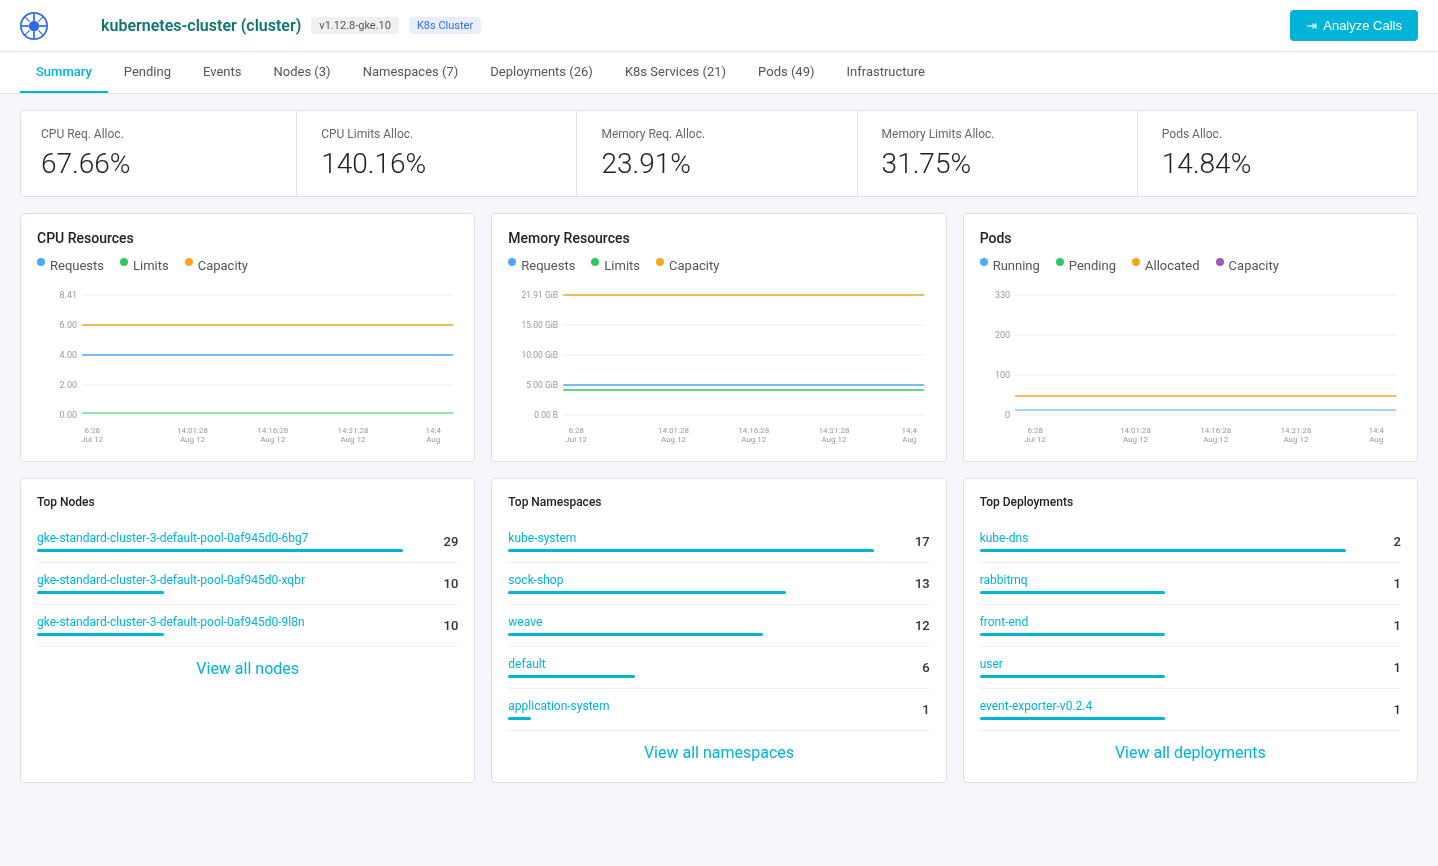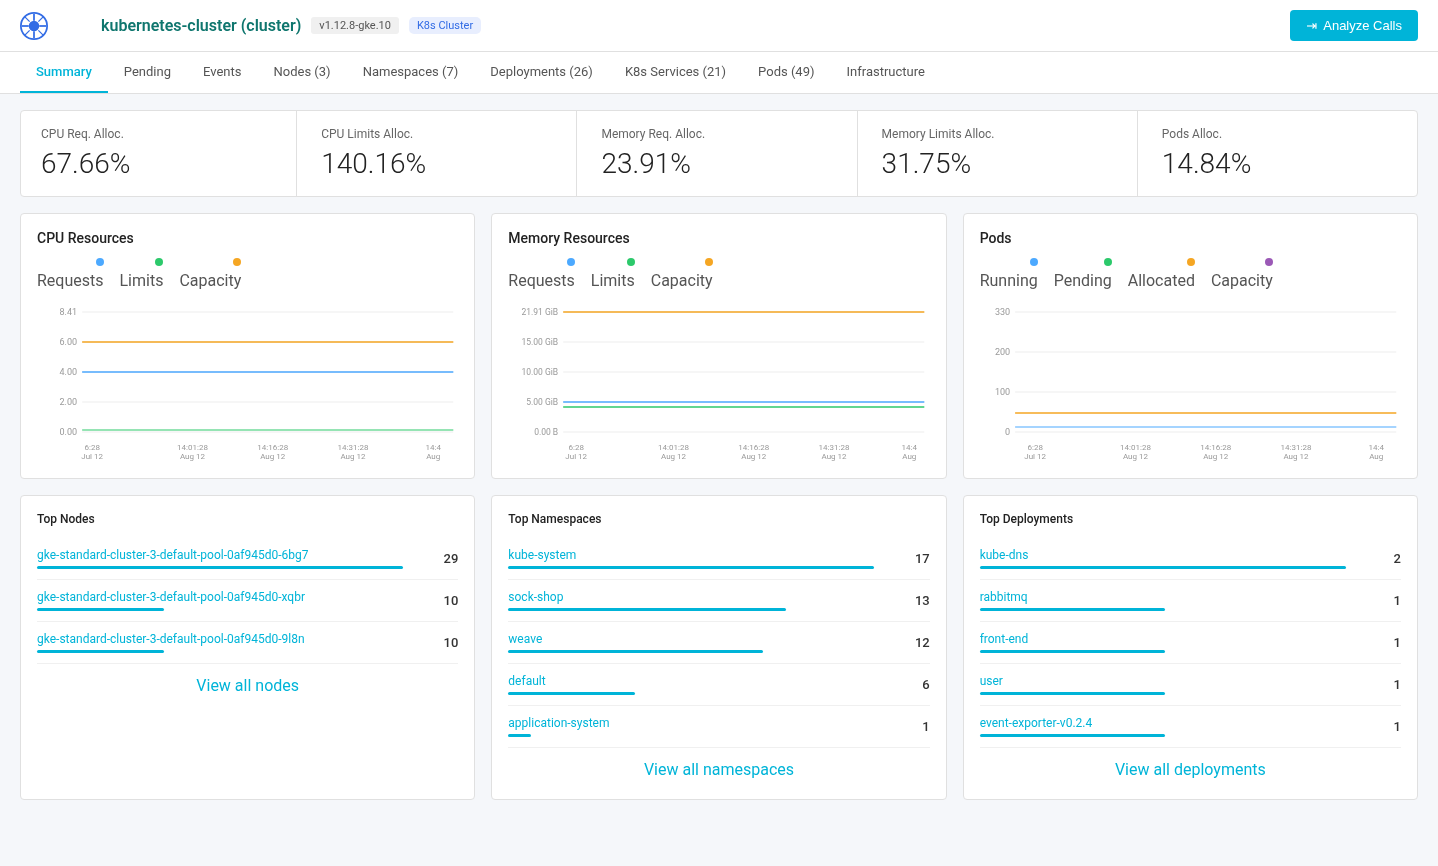--- a/index.html
+++ b/index.html
@@ -29,21 +29,21 @@
     .metric-label { font-size: 12px; color: #666; margin-bottom: 6px; }
     .metric-value { font-size: 28px; font-weight: 300; color: #222; }
 
     
     .charts-row { display: flex; gap: 16px; margin-bottom: 16px; }
     .chart-card { flex: 1; background: #fff; border: 1px solid #e0e0e0; border-radius: 4px; padding: 16px; }
     .chart-title { font-size: 14px; font-weight: 500; color: #222; margin-bottom: 12px; }
 
     
     .legend { display: flex; gap: 16px; margin-bottom: 12px; flex-wrap: wrap; }
-    .legend-item { display: flex; align-items: flex-end; gap: 5px; font-size: 16px; color: #555; flex-direction: column; }
+    .legend-item { display: flex; align-items: flex-start; gap: 5px; font-size: 13px; color: #555; }
     .legend-dot { width: 8px; height: 8px; border-radius: 50%; }
 
     
     .chart-area { position: relative; height: 160px; width: 100%; }
     .chart-svg { width: 100%; height: 100%; }
 
     
     .bottom-row { display: flex; gap: 16px; }
     .list-card { flex: 1; background: #fff; border: 1px solid #e0e0e0; border-radius: 4px; padding: 16px; }
     .list-title { font-size: 12px; font-weight: 500; color: #222; margin-bottom: 12px; }

